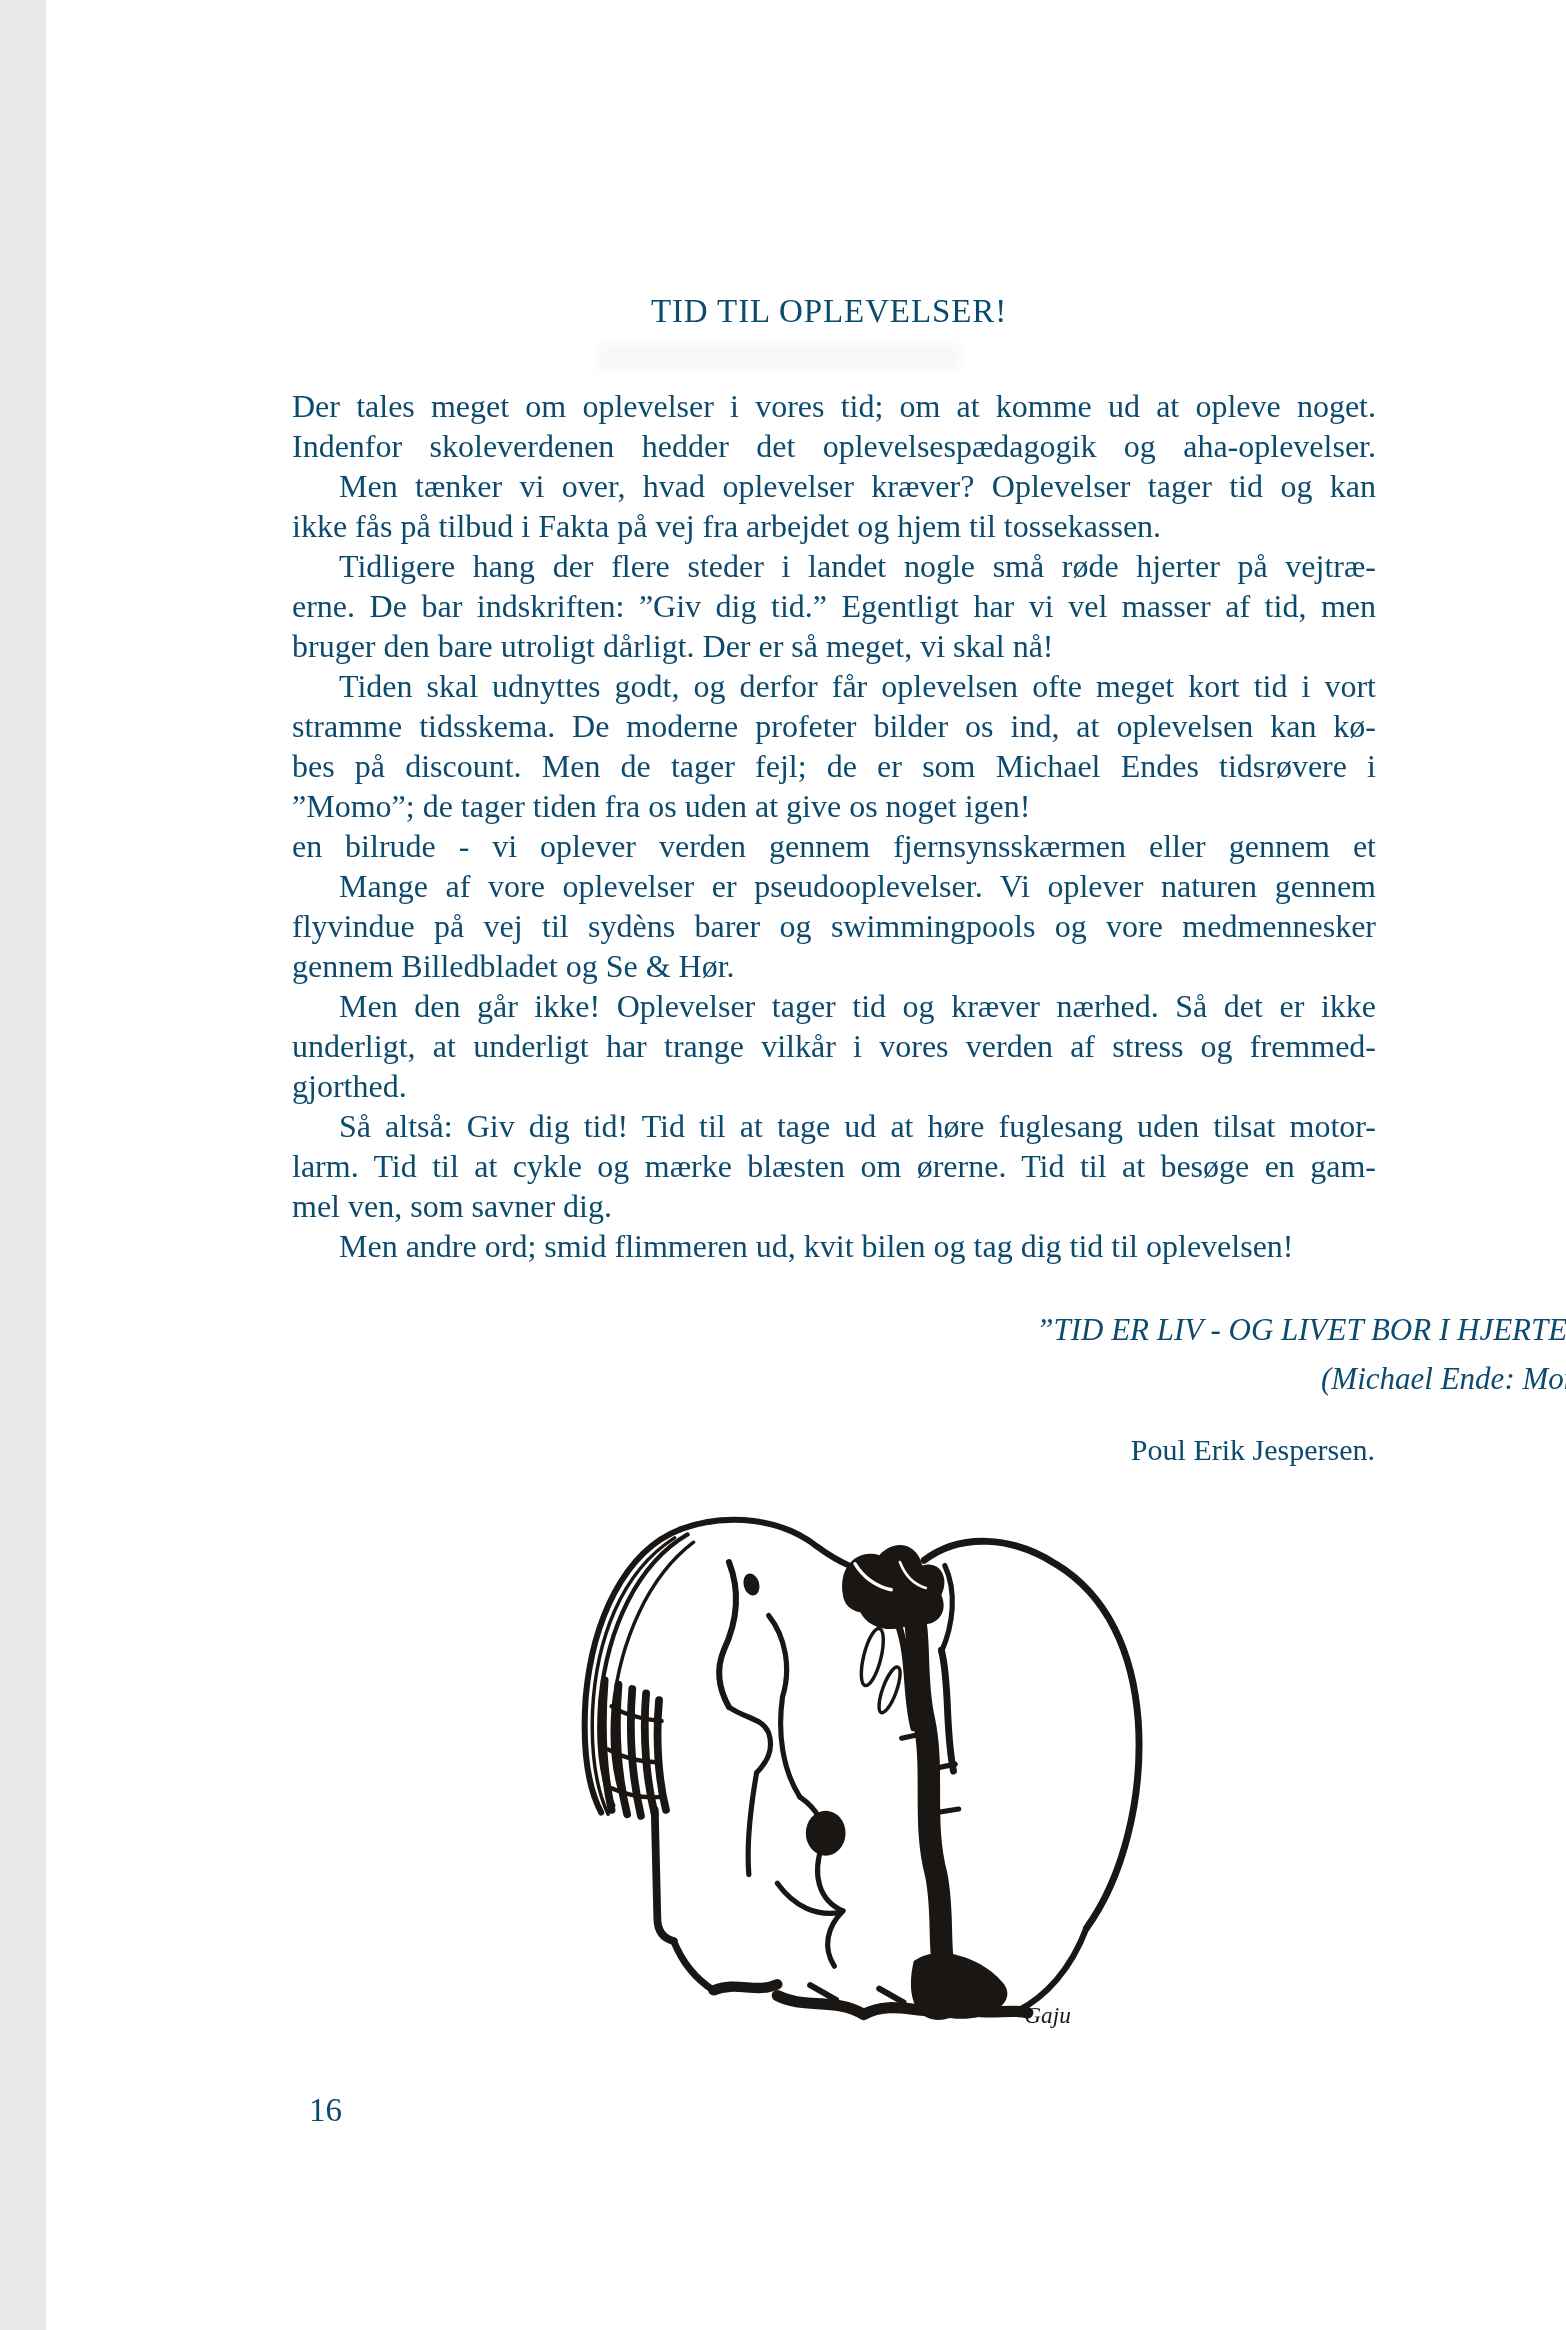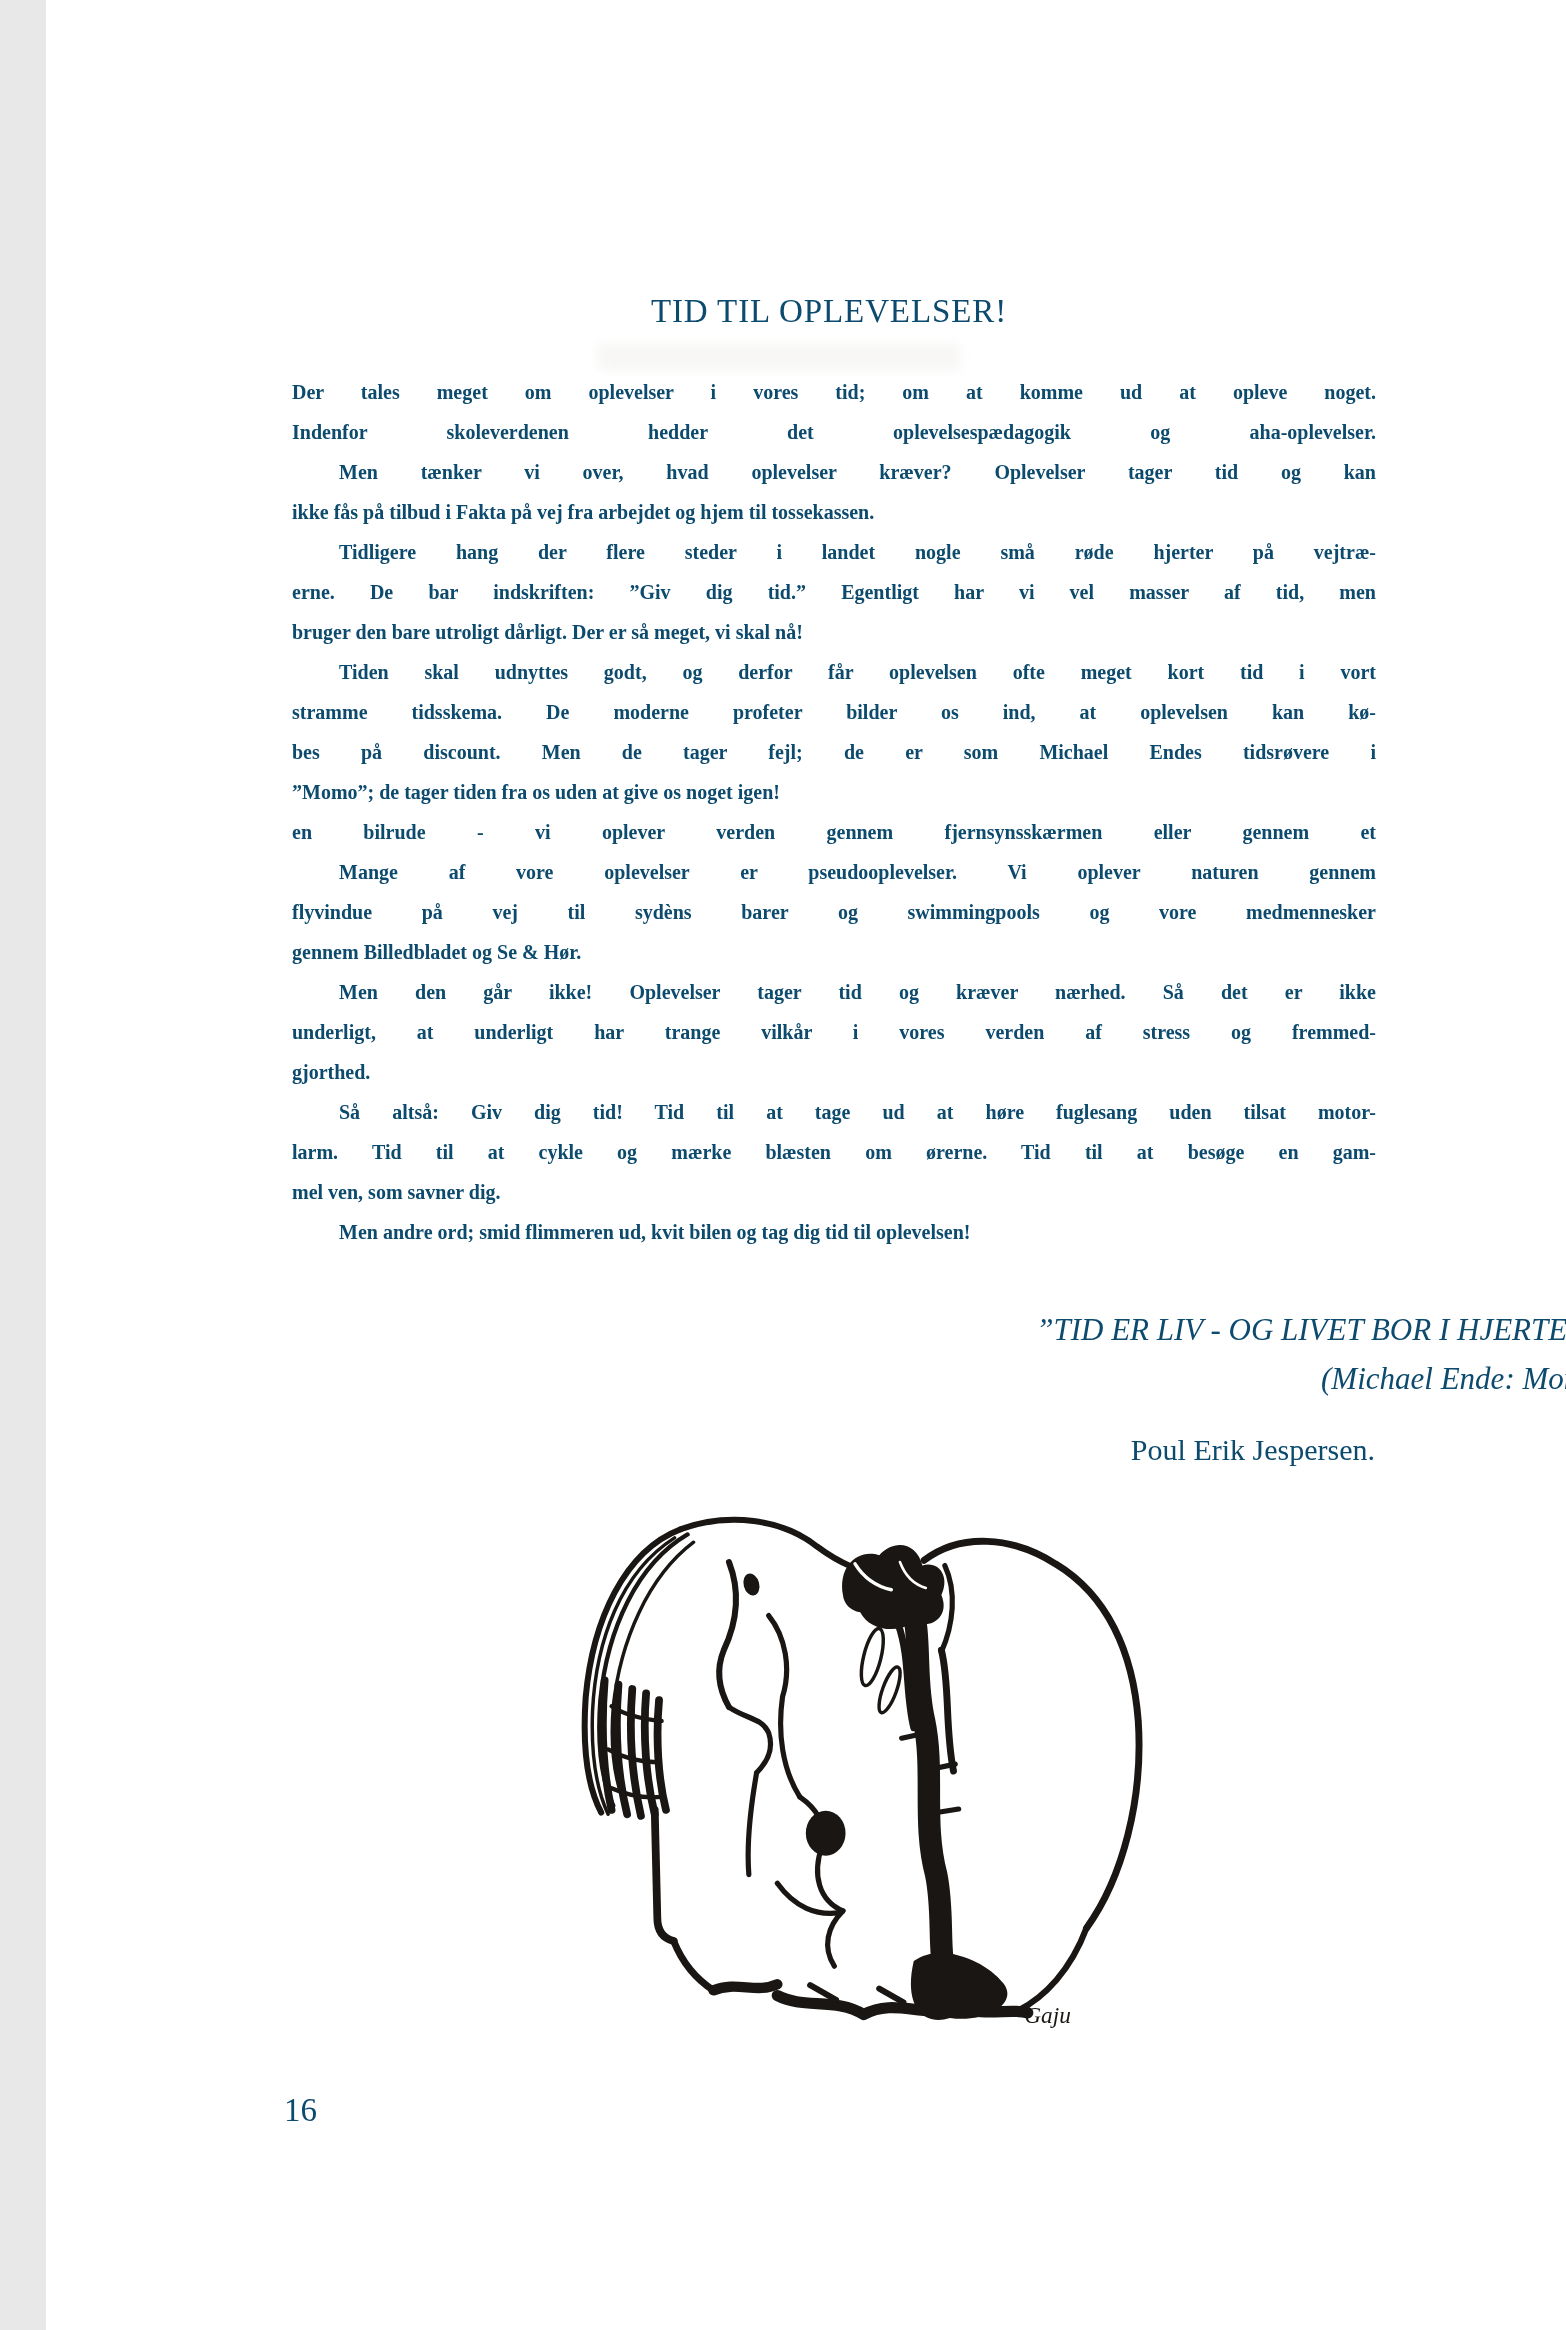--- a/index.html
+++ b/index.html
@@ -12,40 +12,40 @@
     overflow:hidden;
     margin-left:46px;
   }
   .title{
     position:absolute;left:0;top:293px;width:100%;
     text-align:center;
     font-size:33px;font-weight:normal;letter-spacing:0.9px;
     margin:0;
   }
   .body-text{
-    position:absolute;left:246px;top:372px;width:1084px;
-    font-size:20px;line-height:40px;font-weight:bold;
+    position:absolute;left:246px;top:386px;width:1084px;
+    font-size:32px;line-height:40px;
   }
   .line{height:40px;white-space:normal;}
   .line.just{text-align:justify;text-align-last:justify;}
   .line.ind{text-indent:47px;}
   .quote-block{
     position:absolute;left:0;top:1310px;width:1566px;
     text-align:right;font-style:italic;font-size:31px;line-height:40px;
   }
   .quote-l1{margin-bottom:8.6px;}
   .author{
     position:absolute;right:237px;top:1433px;
     font-size:30px;
   }
   .illustration{
     position:absolute;left:505px;top:1512px;width:596px;height:531px;
   }
   .page-number{
-    position:absolute;left:238px;top:2092px;
+    position:absolute;left:263px;top:2092px;
     font-size:33px;
   }
   .ghost{
     position:absolute;left:552px;top:344px;width:362px;height:26px;
     background:#f4f3f1;filter:blur(5.2px);opacity:.7;
   }
 </style>
 </head>
 <body>
 

